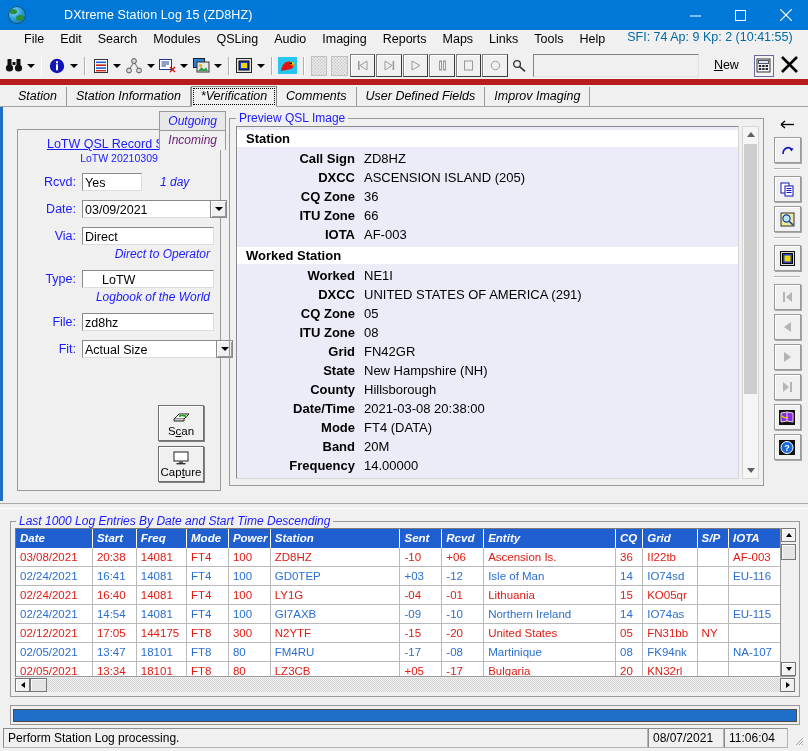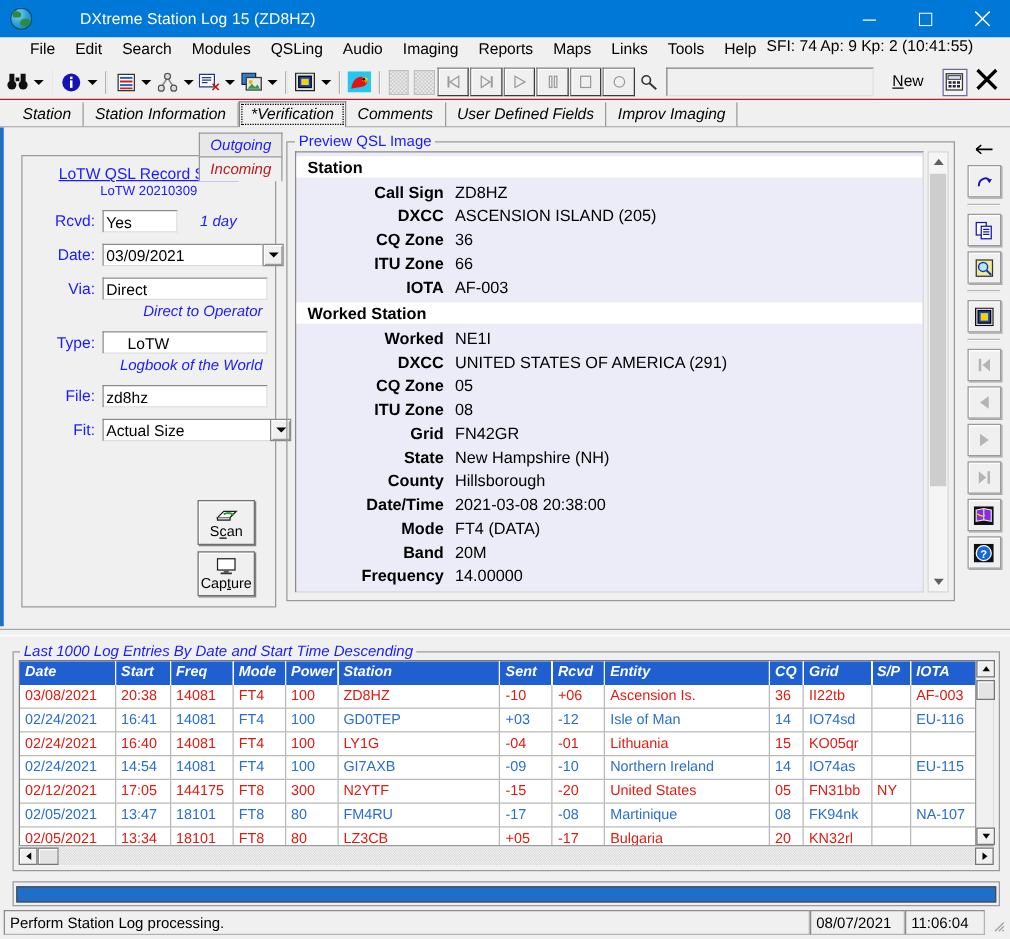--- a/index.html
+++ b/index.html
@@ -63,33 +63,34 @@
   .menubar {
     height: 22px;
     background: #f0f0f0;
     display: flex; align-items: flex-start;
     font-size: 12.5px; color: #000;
     padding-left: 16px;
     flex: 0 0 auto;
   }
   .menu-item { padding: 2px 8px; white-space: nowrap; }
   .sfi-text {
+    margin-left: 14px;
     font-size: 12.5px;
-    color: #000000;
+    color: #0369a1;
     white-space: nowrap;
   }
 
   
   .toolbar {
     height: 27px;
     background: #f0f0f0;
     display: flex; align-items: center;
     padding: 0 3px;
     flex: 0 0 auto;
-    border-bottom: 1px solid #b91c1c;
+    border-bottom: 6px solid #b91c1c;
   }
   .tb-btn {
     width: 24px; height: 22px;
     display: flex; align-items: center; justify-content: center;
     margin: 0 0px;
     position: relative;
   }
   .tb-arrow {
     width: 13px; height: 22px;
     display: flex; align-items: center; justify-content: center;
@@ -213,21 +214,21 @@
   .subtab {
     padding: 2px 8px 2px;
     color: #1a1aff;
     border: 1px solid #9a9a9a;
     border-bottom: none;
     background: #e8e8e8;
     margin-right: -1px;
   }
   .subtab.active {
     background: #f0f0f0;
-    color: #b91c1c;
+    color: #701a75;
     padding-bottom: 3px;
     margin-bottom: -1px;
     z-index: 4;
   }
   .subpanel {
     border: 1px solid #9a9a9a;
     background: #f0f0f0;
     margin: 0 4px 0 8px;
     padding: 7px 6px 8px;
     box-sizing: border-box;

